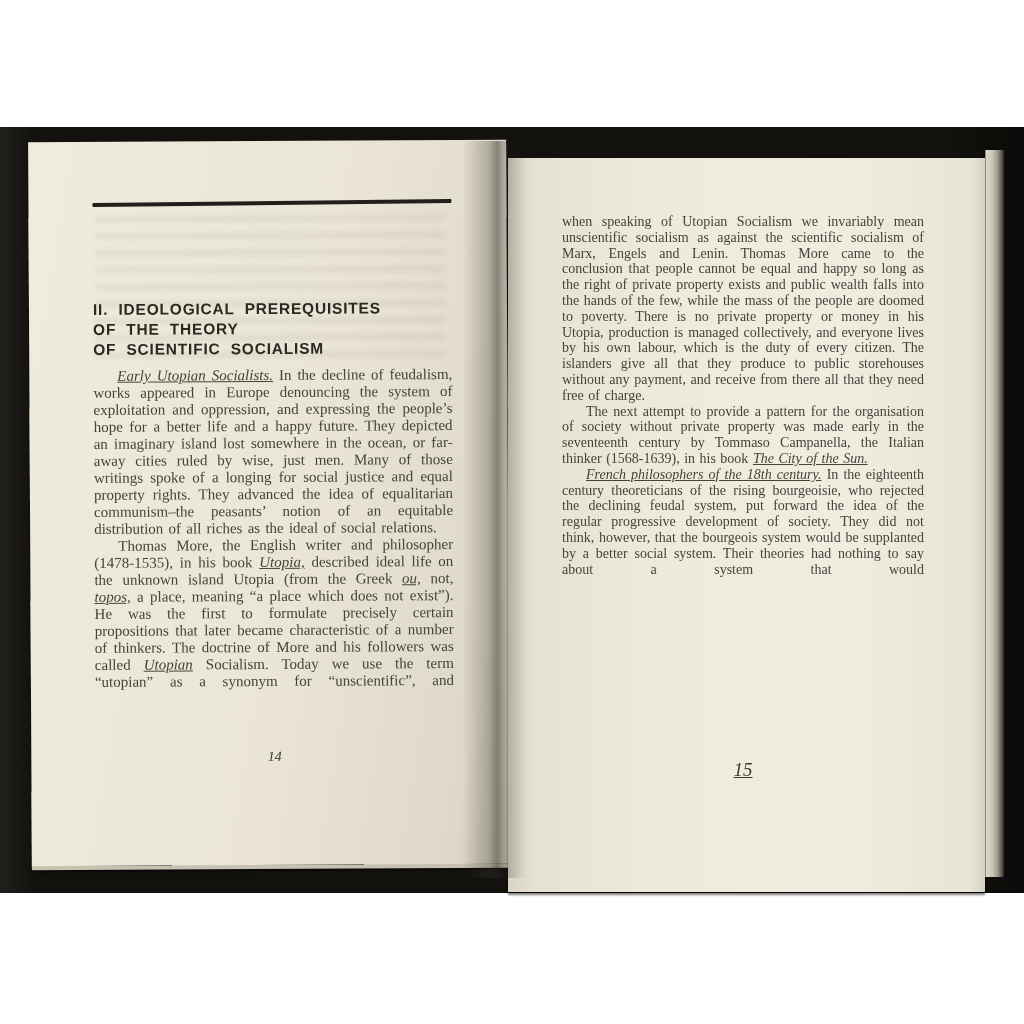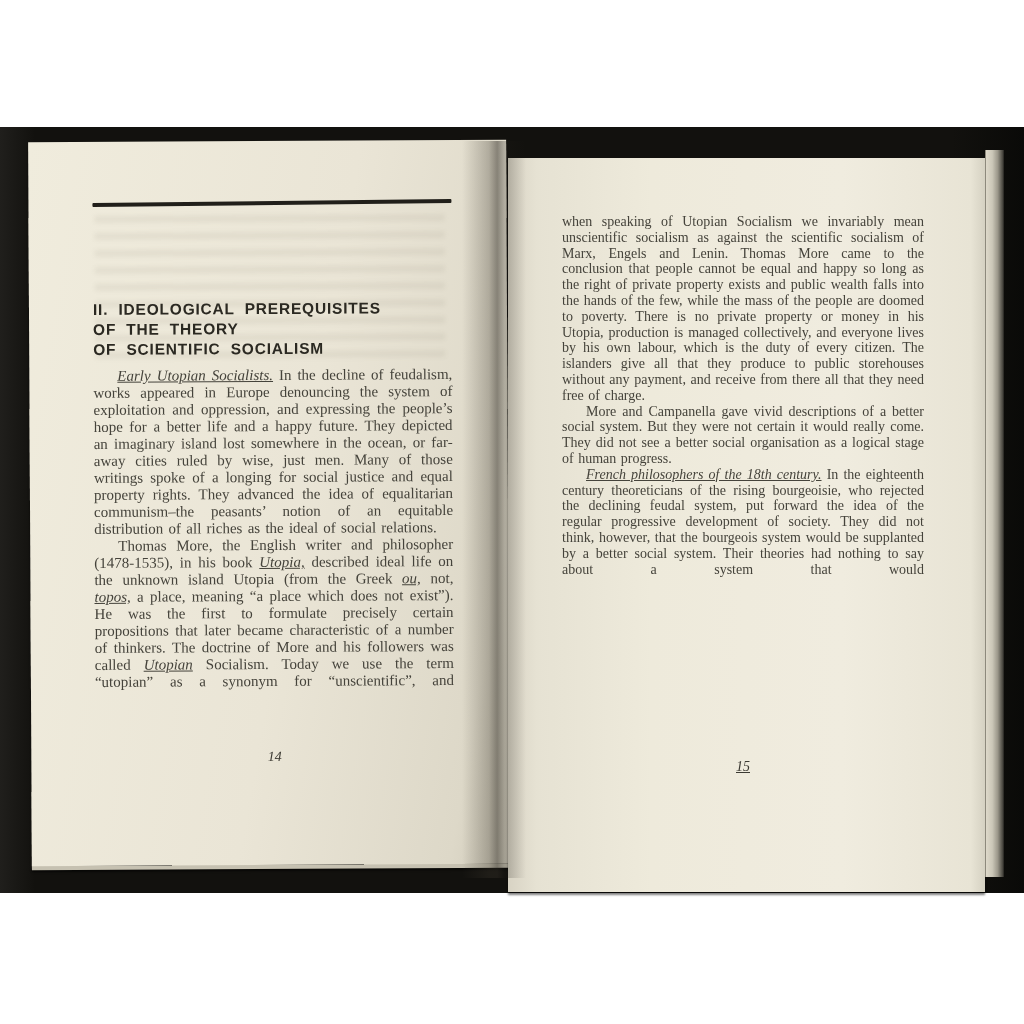--- a/index.html
+++ b/index.html
@@ -74,21 +74,21 @@
   }
   .body-text p{margin:0;text-indent:24px;}
   .body-text p.no-indent{text-indent:0;}
   .body-text p.fill-last{text-align-last:justify;}
   .it{font-style:italic;text-decoration:underline;}
   .pagenum{
     position:absolute;text-align:center;font-style:italic;
     color:#3c3a33;
   }
   .pagenum-left{left:64px;top:608px;width:359px;font-size:14px;}
-  .pagenum-right{left:54px;top:601px;width:362px;font-size:14px;text-decoration:underline;}
+  .pagenum-right{left:54px;top:601px;width:362px;font-size:19px;text-decoration:underline;}
 </style>
 </head>
 <body>
 
 <div class="stage">
   <div class="photo"></div>
 
   <div class="page page-left">
     <div class="rule"></div>
     <div class="ghost"></div>
@@ -100,21 +100,21 @@
     <div class="body-text body-left">
       <p><span class="it">Early Utopian Socialists.</span><span> In the decline of feudalism, works appeared in Europe denouncing the system of exploitation and oppression, and expressing the people’s hope for a better life and a happy future. They depicted an imaginary island lost somewhere in the ocean, or far-away cities ruled by wise, just men. Many of those writings spoke of a longing for social justice and equal property rights. They advanced the idea of equalitarian communism–the peasants’ notion of an equitable distribution of all riches as the ideal of social relations.</span></p>
       <p class="fill-last"><span>Thomas More, the English writer and philosopher (1478-1535), in his book </span><span class="it">Utopia,</span><span> described ideal life on the unknown island Utopia (from the Greek </span><span class="it">ou,</span><span> not, </span><span class="it">topos,</span><span> a place, meaning “a place which does not exist”). He was the first to formulate precisely certain propositions that later became characteristic of a number of thinkers. The doctrine of More and his followers was called </span><span class="it">Utopian</span><span> Socialism. Today we use the term “utopian” as a synonym for “unscientific”, and</span></p>
     </div>
     <div class="pagenum pagenum-left">14</div>
   </div>
 
   <div class="page page-right">
     <div class="body-text body-right">
       <p class="no-indent"><span>when speaking of Utopian Socialism we invariably mean unscientific socialism as against the scientific socialism of Marx, Engels and Lenin. Thomas More came to the conclusion that people cannot be equal and happy so long as the right of private property exists and public wealth falls into the hands of the few, while the mass of the people are doomed to poverty. There is no private property or money in his Utopia, production is managed collectively, and everyone lives by his own labour, which is the duty of every citizen. The islanders give all that they produce to public storehouses without any payment, and receive from there all that they need free of charge.</span></p>
-      <p><span>More and Campanella gave vivid descriptions of a better social system. But they were not certain it would really come. They did not see a better social organisation as a logical stage of human progress.</span></p>
+      <p><span>The next attempt to provide a pattern for the organisation of society without private property was made early in the seventeenth century by Tommaso Campanella, the Italian thinker (1568-1639), in his book </span><span class="it">The City of the Sun.</span></p>
       <p class="fill-last"><span class="it">French philosophers of the 18th century.</span><span> In the eighteenth century theoreticians of the rising bourgeoisie, who rejected the declining feudal system, put forward the idea of the regular progressive development of society. They did not think, however, that the bourgeois system would be supplanted by a better social system. Their theories had nothing to say about a system that would</span></p>
     </div>
     <div class="pagenum pagenum-right">15</div>
   </div>
 
   <div class="fore-edge"></div>
   <div class="gutter"></div>
 </div>
 
 </body></html>

